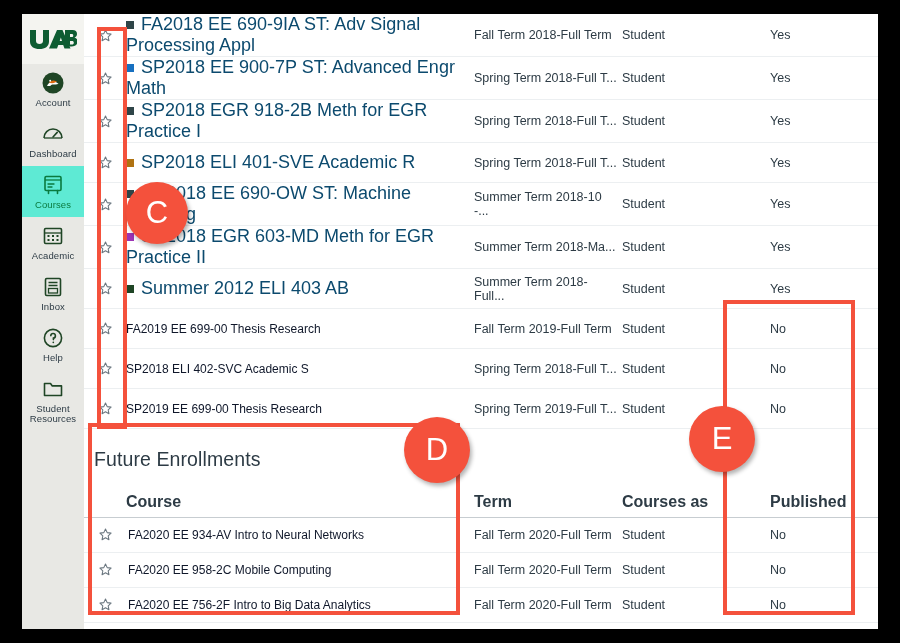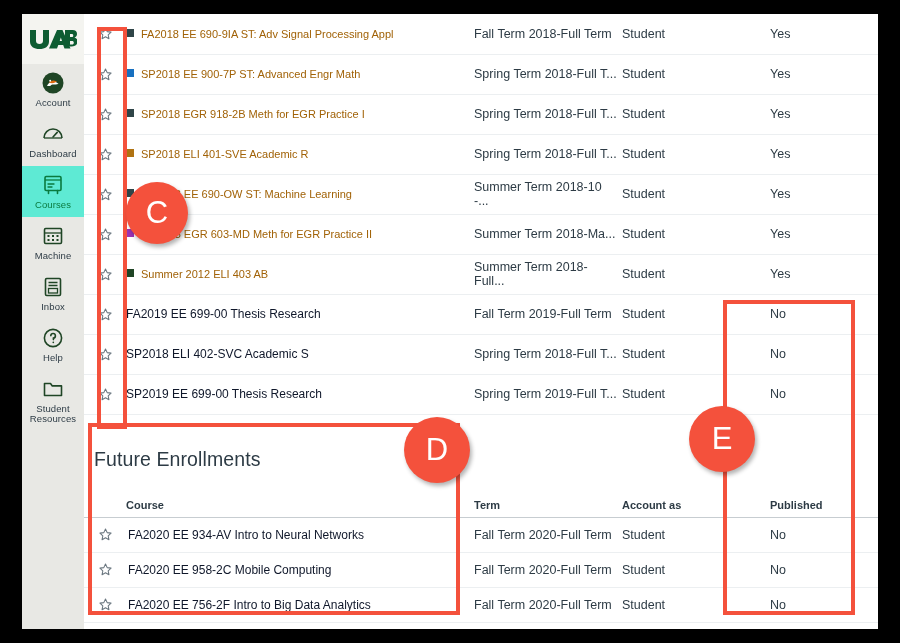--- a/index.html
+++ b/index.html
@@ -74,40 +74,40 @@
   .star-cell { text-align: center; }
   .star {
     width: 15px; height: 15px; display: inline-block; vertical-align: middle;
     cursor: pointer;
   }
   .swatch {
     display: inline-block; width: 8px; height: 8px;
     margin-right: 7px; vertical-align: 1px;
   }
   .cname-link {
-    color: #a16207; text-decoration: none; font-size: 11px;
+    color: #0c4a6e; text-decoration: none; font-size: 18px;
     cursor: pointer;
   }
   .cname-plain { color: #0f172a; font-size: 12px; }
   .cell-pad { padding-left: 2px; }
   .term-txt, .role-txt, .pub-txt { color: #2d3b45; font-size: 12.5px; }
   .pub-txt { padding-left: 16px; }
   .term-txt { padding-right: 4px; }
 
   
   #future {
     position: absolute; left: 0; top: 421px; width: 794px;
   }
   #future h2 {
     font-size: 19.5px; font-weight: normal; color: #2d3b45;
     padding: 13px 0 11px 10px; letter-spacing: .1px;
   }
   table.future { border-collapse: collapse; width: 794px; table-layout: fixed; }
   table.future th {
-    font-size: 11px; font-weight: bold; color: #2d3b45;
+    font-size: 16px; font-weight: bold; color: #2d3b45;
     text-align: left; height: 30px; vertical-align: bottom;
     padding-bottom: 6px;
     border-bottom: 1px solid #c7cdd1;
     margin-left: 45px;
   }
   table.future td {
     border-bottom: 1px solid #eceff1; height: 35px;
     vertical-align: middle; font-size: 12.5px; color: #2d3b45;
   }
   table.future tr { height: 35px; }
@@ -195,21 +195,21 @@
           <g fill="#1f4525" stroke="none">
             <rect x="6.5" y="11" width="2" height="2"></rect>
               <rect x="11" y="11" width="2" height="2"></rect>
               <rect x="15.5" y="11" width="2" height="2"></rect>
             <rect x="6.5" y="15" width="2" height="2"></rect>
               <rect x="11" y="15" width="2" height="2"></rect>
               <rect x="15.5" y="15" width="2" height="2"></rect>
           </g>
         </svg>
       </span>
-      <span class="nav-label">Machine</span>
+      <span class="nav-label">Academic</span>
     </a>
 
     <a class="nav-item">
       <span class="nav-ico">
         <svg width="24" height="24" viewBox="0 0 24 24" fill="none" stroke="#1f4525" stroke-width="1.6">
           <rect x="4.5" y="3.5" width="15" height="17" rx="1.2"></rect>
           <path d="M7.5 7.5h9M7.5 10.5h9" stroke-width="1.3"></path>
           <rect x="7.5" y="13.5" width="9" height="4.5" stroke-width="1.3"></rect>
         </svg>
       </span>
@@ -349,21 +349,21 @@
             <col class="c-name">
             <col class="c-term">
             <col class="c-role">
             <col class="c-pub">
         </colgroup>
         <thead>
           <tr>
             <th></th>
             <th>Course</th>
             <th>Term</th>
-            <th>Account as</th>
+            <th>Courses as</th>
             <th style="padding-left:16px">Published</th>
           </tr>
         </thead>
         <tbody id="future-body">
             <tr>
               <td class="star-cell"><span><svg class="star" viewBox="0 0 24 24" fill="none" stroke="#6b7780" stroke-width="1.7" stroke-linejoin="round">
                     <path d="M12 3.2l2.7 5.8 6.2.8-4.6 4.3 1.2 6.2L12 17.2 6.5 20.3l1.2-6.2L3.1 9.8l6.2-.8z"></path>
                   </svg></span></td>
               <td class="cell-pad"><span class="cname-plain">FA2020 EE 934-AV Intro to Neural Networks</span></td>
               <td><span class="term-txt">Fall Term 2020-Full Term</span></td>

